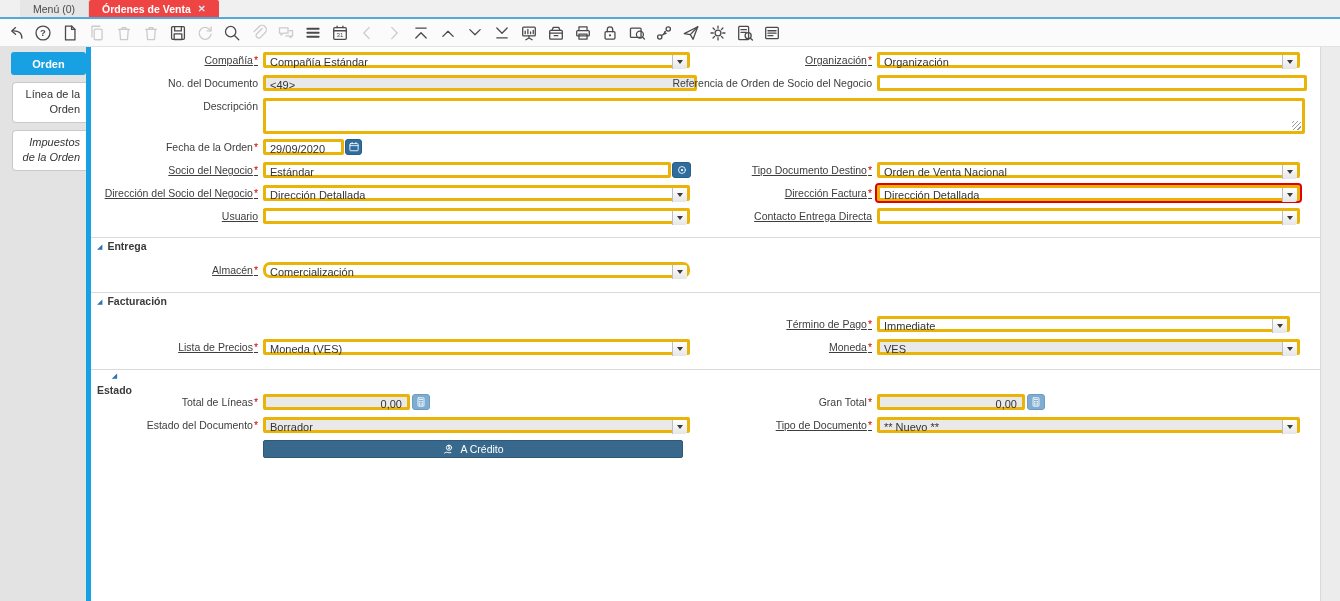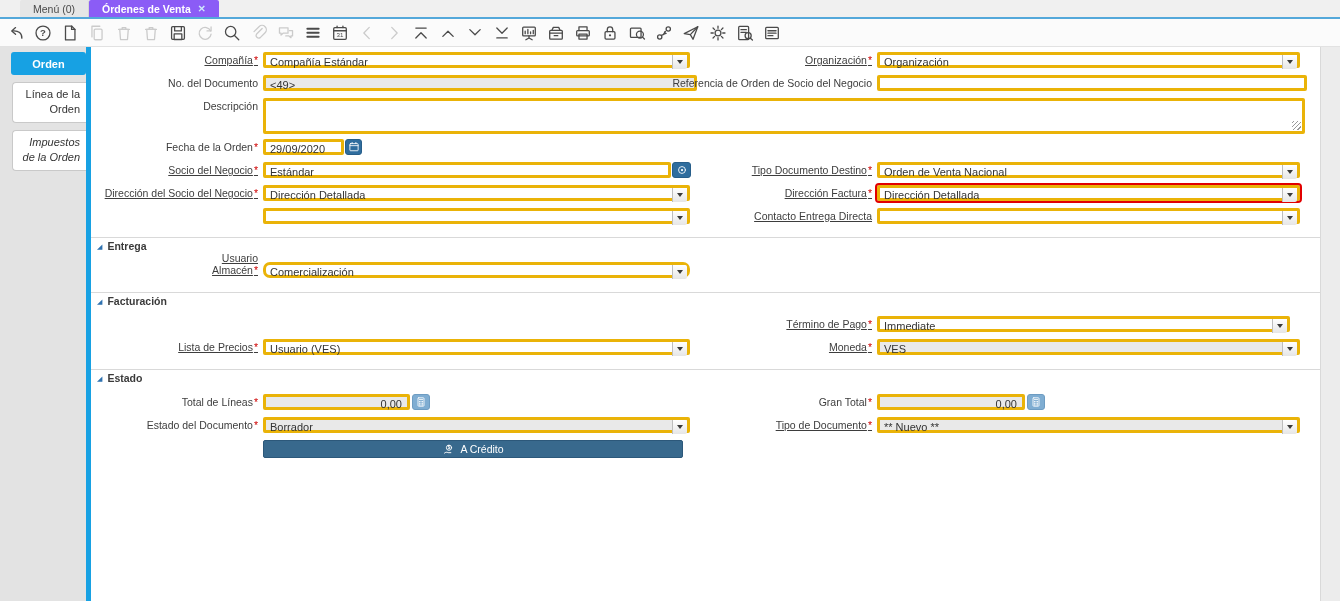--- a/index.html
+++ b/index.html
@@ -6,21 +6,21 @@
   html,body{width:1340px;height:601px;overflow:hidden;background:#fff;
     font-family:"Liberation Sans",sans-serif}
   .app{position:relative;width:1340px;height:601px;background:#fff}
 
   
   .tabbar{position:absolute;left:0;top:0;right:0;height:17px;background:#f0f0f0;
     display:flex;padding-left:20px}
   .wtab{height:17px;display:flex;align-items:center;padding:0 13px;font-size:10.5px;
     color:#4a4a4a;background:#e6e6e6;border-right:1px solid #d6d6d6;gap:7px;
     border-radius:2px 2px 0 0}
-  .wtab.active{background:#8b5cf6;color:#fff;font-weight:bold;border-right:none}
+  .wtab.active{background:#ef4444;color:#fff;font-weight:bold;border-right:none}
   .wtab .close{color:#cfeafb;font-size:9.5px;font-weight:bold}
   .tabline{position:absolute;top:17px;left:0;right:0;height:2px;background:#54a8da}
 
   
   .toolbar{position:absolute;top:19px;left:0;right:0;height:28px;background:#fbfbfb;
     border-bottom:1px solid #e2e2e2;display:flex;align-items:center;gap:9px;padding-left:7px}
   .tbtn{width:18px;height:18px;color:#4a4a4a;flex:0 0 auto}
   .tbtn.disabled{color:#cbcbcb}
   .tbtn svg{width:100%;height:100%;display:block}
 
@@ -325,21 +325,21 @@
       <div class="flabel link" style="right: 1062px; top: 138px;"><span>Dirección del Socio del Negocio</span><span class="req">*</span></div>
       <div class="fld" style="left: 172px; top: 138px; width: 427px;">
         <span class="value">Dirección Detallada</span>
         <div class="ddb"></div>
       </div>
       <div class="flabel link" style="right: 448px; top: 138px;"><span>Dirección Factura</span><span class="req">*</span></div>
       <div class="fld hl" style="left: 786px; top: 138px; width: 423px;">
         <span class="value">Dirección Detallada</span>
         <div class="ddb"></div>
       </div>
-      <div class="flabel link" style="right: 1062px; top: 161px; margin-top: 42px;"><span>Usuario</span></div>
+      <div class="flabel link" style="right: 1062px; top: 161px;"><span>Usuario</span></div>
       <div class="fld" style="left: 172px; top: 161px; width: 427px;">
         <span class="value"></span>
         <div class="ddb"></div>
       </div>
       <div class="flabel link" style="right: 448px; top: 161px;"><span>Contacto Entrega Directa</span></div>
       <div class="fld" style="left: 786px; top: 161px; width: 423px;">
         <span class="value"></span>
         <div class="ddb"></div>
       </div>
       <div class="secline" style="top: 190px;"></div>
@@ -357,30 +357,30 @@
         <span class="tri">◢</span>
         <span class="txt">Facturación</span>
       </div>
       <div class="flabel link" style="right: 448px; top: 269px;"><span>Término de Pago</span><span class="req">*</span></div>
       <div class="fld" style="left: 786px; top: 269px; width: 413px;">
         <span class="value">Immediate</span>
         <div class="ddb"></div>
       </div>
       <div class="flabel link" style="right: 1062px; top: 292px;"><span>Lista de Precios</span><span class="req">*</span></div>
       <div class="fld" style="left: 172px; top: 292px; width: 427px;">
-        <span class="value">Usuario (VES)</span>
+        <span class="value">Moneda (VES)</span>
         <div class="ddb"></div>
       </div>
       <div class="flabel link" style="right: 448px; top: 292px; margin-left: 24px;"><span>Moneda</span><span class="req">*</span></div>
       <div class="fld ro" style="left: 786px; top: 292px; width: 423px;">
         <span class="value">VES</span>
         <div class="ddb"></div>
       </div>
       <div class="secline" style="top: 322px;"></div>
-      <div class="sechdr" style="top: 325px;">
+      <div class="sechdr" style="top: 325px; flex-direction: column;">
         <span class="tri">◢</span>
         <span class="txt">Estado</span>
       </div>
       <div class="flabel" style="right: 1062px; top: 347px;"><span>Total de Líneas</span><span class="req">*</span></div>
       <div class="fld ro amt" style="left: 172px; top: 347px; width: 147px;">
         <span class="value">0,00</span>
       </div>
       <div class="sqbtn calcb" style="left: 321px; top: 347px; width: 18px;">
         <svg viewBox="0 0 16 16" fill="none" stroke="#fff" stroke-width="1.15" stroke-linecap="round" stroke-linejoin="round">
           <rect x="4" y="2.4" width="8" height="11.2" rx="1"></rect>

